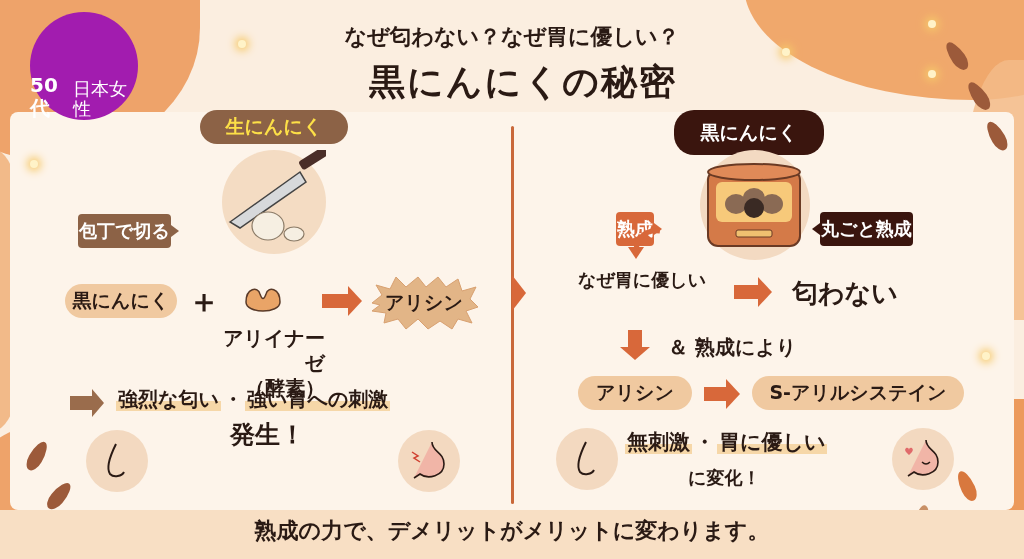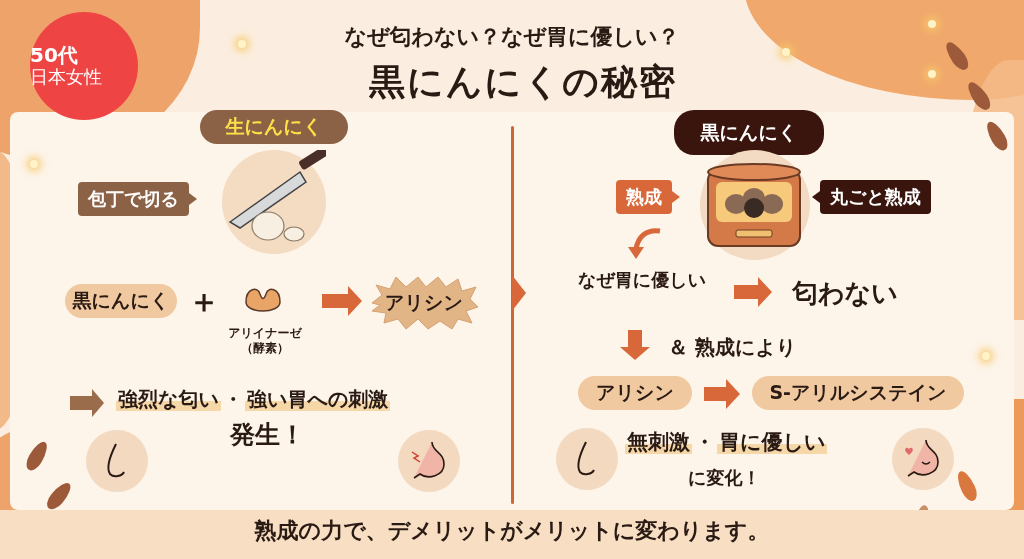--- a/index.html
+++ b/index.html
@@ -17,55 +17,55 @@
   .blob-tl2 { left: -40px; top: 150px; width: 70px; height: 280px; background: #f1b47f; border-radius: 0 50% 50% 0; opacity: .9; }
   .blob-tr { right: -80px; top: -80px; width: 360px; height: 180px; background: #f0a86c; border-radius: 0 0 40% 70%; }
   .blob-tr2 { right: -30px; top: 60px; width: 90px; height: 260px; background: #f3bb88; border-radius: 60% 0 0 60%; opacity: .85;}
   .blob-bl { left: -40px; bottom: -40px; width: 240px; height: 180px; background: #eea36a; border-radius: 50% 60% 0 0; }
   .blob-br { right: -40px; bottom: -40px; width: 160px; height: 200px; background: #ec9a5c; border-radius: 60% 0 0 0; }
 
   .panel { left: 10px; top: 112px; width: 1004px; height: 398px; background: #fdf4ea; border-radius: 8px; }
 
   .badge-age {
     left: 30px; top: 12px; width: 108px; height: 108px; border-radius: 50%;
-    background: #ef4444; color: #fff; display: flex; flex-direction: column;
-    align-items: flex-start; justify-content: center; line-height: 1.15; z-index: 3;
+    background: #a21caf; color: #fff; display: flex; flex-direction: row;
+    align-items: flex-end; justify-content: center; line-height: 1.15; z-index: 3;
   }
   .badge-age .l1 { font-size: 20px; font-weight: bold; }
   .badge-age .l2 { font-size: 18px; }
 
   .subtitle { left: 0; width: 1024px; top: 22px; text-align: center; font-size: 22px; font-weight: bold; color: #2a1a14; }
   .title { left: 0; width: 1024px; top: 58px; text-align: center; font-size: 36px; font-weight: bold; color: #2a1a14; letter-spacing: 2px; margin-left: 11px; }
 
   .divider { left: 511px; top: 126px; width: 3px; height: 378px; background: #c9683a; border-radius: 2px; }
   .divider-chev { left: 512px; top: 275px; width: 0; height: 0;
     border-top: 18px solid transparent; border-bottom: 18px solid transparent; border-left: 14px solid #d8683a; }
 
   .pill { border-radius: 20px; display: flex; align-items: center; justify-content: center; font-weight: bold; }
   .hdr-raw { left: 200px; top: 110px; width: 148px; height: 34px; background: #8c6246; color: #fde047; font-size: 19px; }
   .hdr-black { left: 674px; top: 110px; width: 150px; height: 45px; background: #3a150e; color: #fff; font-size: 19px; }
 
-  .callout { height: 34px; padding: 0 10px; display: flex; align-items: center; color: #fff; font-size: 18px; font-weight: bold; border-radius: 4px; }
+  .callout { height: 34px; padding: 0 1px; display: flex; align-items: center; color: #fff; font-size: 18px; font-weight: bold; border-radius: 4px; margin-top: 32px; }
   .callout::after { content: ""; position: absolute; top: 11px; border-top: 6px solid transparent; border-bottom: 6px solid transparent; }
   .co-cut { left: 78px; top: 182px; background: #8c6246; }
   .co-cut::after { right: -8px; border-left: 8px solid #8c6246; }
   .co-aging { left: 616px; top: 180px; background: #d8683a; }
   .co-aging::after { right: -8px; border-left: 8px solid #d8683a; }
   .co-whole { left: 820px; top: 180px; background: #3a150e; }
   .co-whole::after { left: -8px; border-right: 8px solid #3a150e; }
 
   .circle-bg { border-radius: 50%; background: #f4dcc3; }
   .knife-bg { left: 222px; top: 150px; width: 104px; height: 104px; }
   .cooker-bg { left: 700px; top: 150px; width: 110px; height: 110px; background: #f3dac2; }
 
   .pill-light { background: #f0c9a0; color: #2a1a14; font-size: 19px; }
   .p-alliin { left: 65px; top: 284px; width: 112px; height: 34px; }
   .plus { left: 188px; top: 280px; font-size: 32px; font-weight: bold; color: #2a1a14; }
   .enzyme-icon { left: 240px; top: 280px; width: 46px; height: 40px; }
-  .enzyme-label { left: 205px; top: 326px; width: 120px; text-align: center; font-size: 12px; line-height: 1.25; font-weight: bold; }
+  .enzyme-label { left: 205px; top: 326px; width: 120px; text-align: right; font-size: 20px; line-height: 1.25; font-weight: bold; }
   .arrow { height: 14px; background: #d8683a; }
   .arrow::after { content: ""; position: absolute; right: -12px; top: -8px; border-top: 15px solid transparent; border-bottom: 15px solid transparent; border-left: 14px solid #d8683a; }
   .arr1 { left: 322px; top: 294px; width: 28px; }
   .burst { left: 368px; top: 275px; width: 112px; height: 56px; }
   .burst-text { left: 368px; top: 290px; width: 112px; text-align: center; font-size: 19px; font-weight: bold; }
 
   .arr-brown { left: 70px; top: 396px; width: 22px; height: 14px; background: #9a6c4c; }
   .arr-brown::after { content: ""; position: absolute; right: -12px; top: -7px; border-top: 14px solid transparent; border-bottom: 14px solid transparent; border-left: 12px solid #9a6c4c; }
   .effect-raw { left: 116px; top: 386px; font-size: 20px; font-weight: bold; }
   .effect-raw span { background: linear-gradient(transparent 60%, #f6d7a8 60%); padding: 0 2px; }

